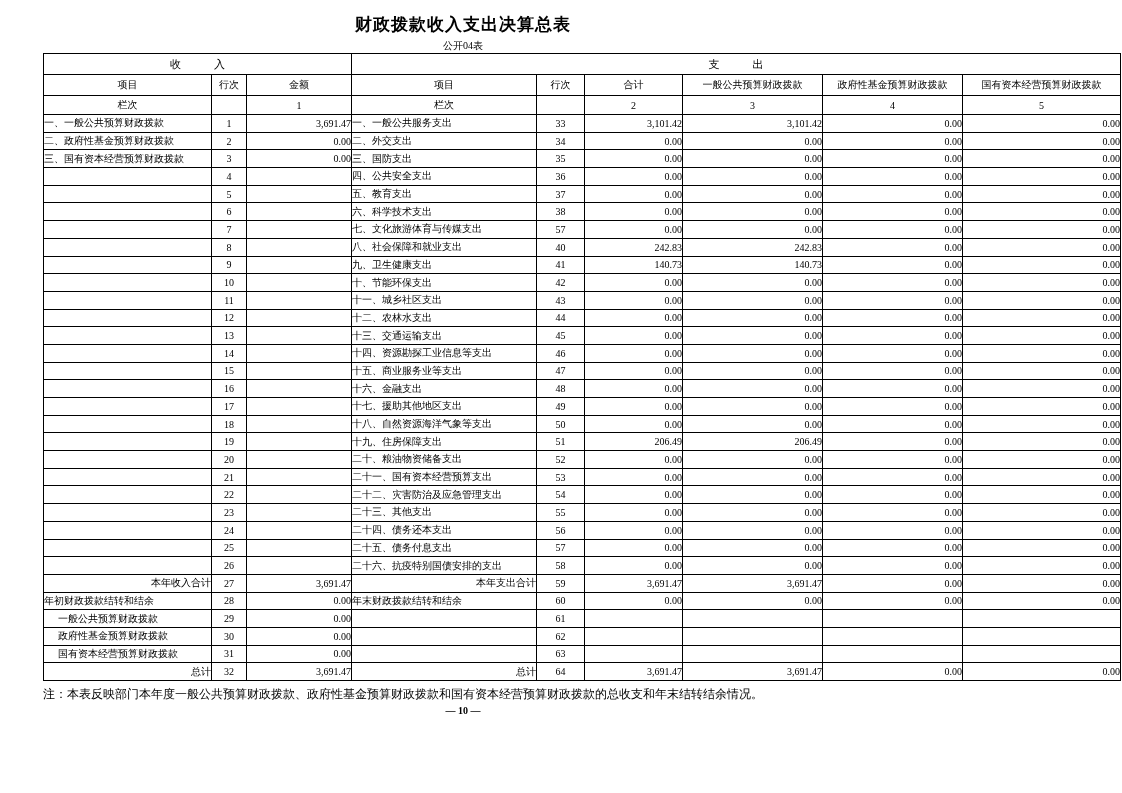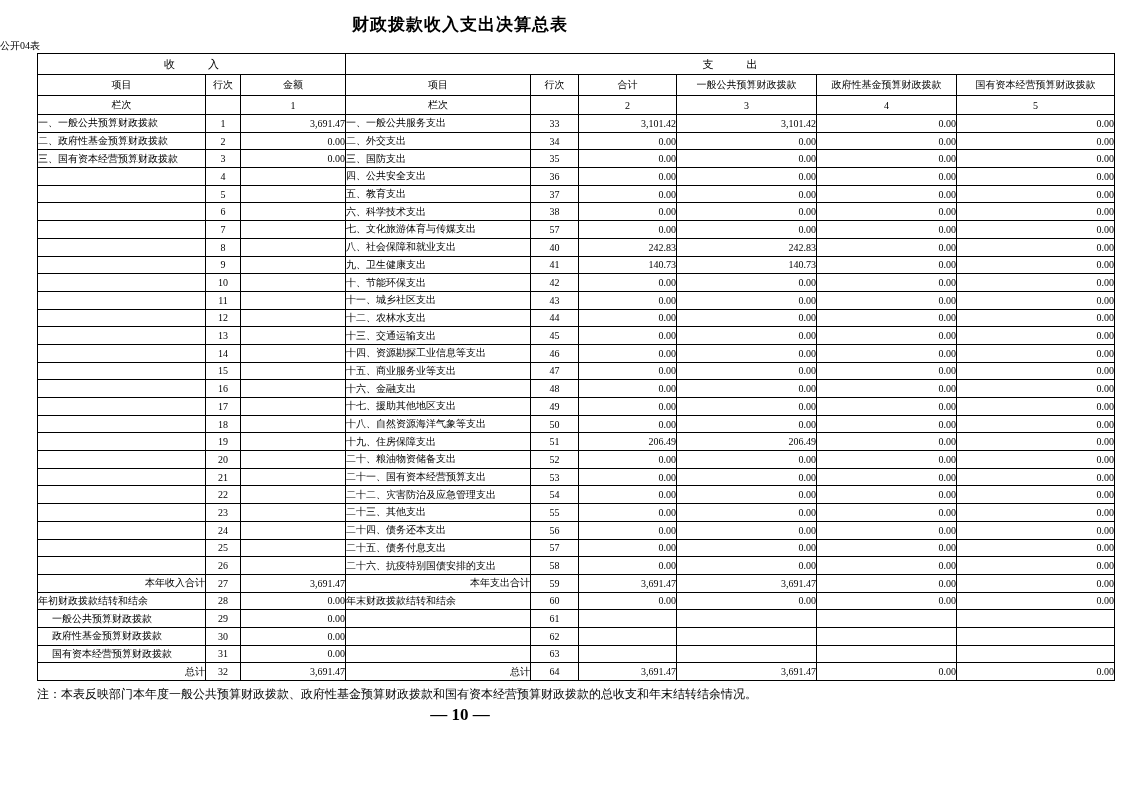--- a/index.html
+++ b/index.html
@@ -4,34 +4,34 @@
 <style>
   * { margin: 0; padding: 0; box-sizing: border-box; }
   html, body { background: #fff; }
   body {
     width: 1122px; height: 793px;
     font-family: "Liberation Serif", "DejaVu Serif", serif;
     color: #000;
     position: relative;
     overflow: hidden;
   }
-  .sheet { width: 920px; height: 793px; background: #fff; }
+  .sheet { width: 920px; height: 793px; background: #fff; padding-left: 6px; }
 
   .title {
     text-align: center;
     font-family: "Liberation Sans", "DejaVu Sans", sans-serif;
     font-weight: bold;
     font-size: 17px;
     padding-top: 13px;
     letter-spacing: 1px;
   }
   .form-code {
-    text-align: left;
+    text-align: center;
     font-size: 10px;
-    margin: 3px 8px 0 0;
+    margin: 3px 8px 0 8px;
   }
   .meta-row {
     display: flex;
     justify-content: space-between;
     font-size: 10.5px;
     margin: 1px 8px 2px 37px;
   }
 
   table.main-table {
     border-collapse: collapse;
@@ -57,21 +57,21 @@
   td.item.indent { padding-left: 14px; }
   td.rownum { text-align: center; }
   td.num { text-align: right; padding-right: 3px; }
 
   .note {
     font-size: 12px;
     margin: 5px 0 0 37px;
   }
   .pageno {
     text-align: center;
-    font-size: 17px;
+    font-size: 10px;
     font-weight: bold;
     margin-top: 2px;
   }
 </style>
 </head>
 <body>
 
 <div class="sheet">
 
   <div class="title">财政拨款收入支出决算总表</div>

